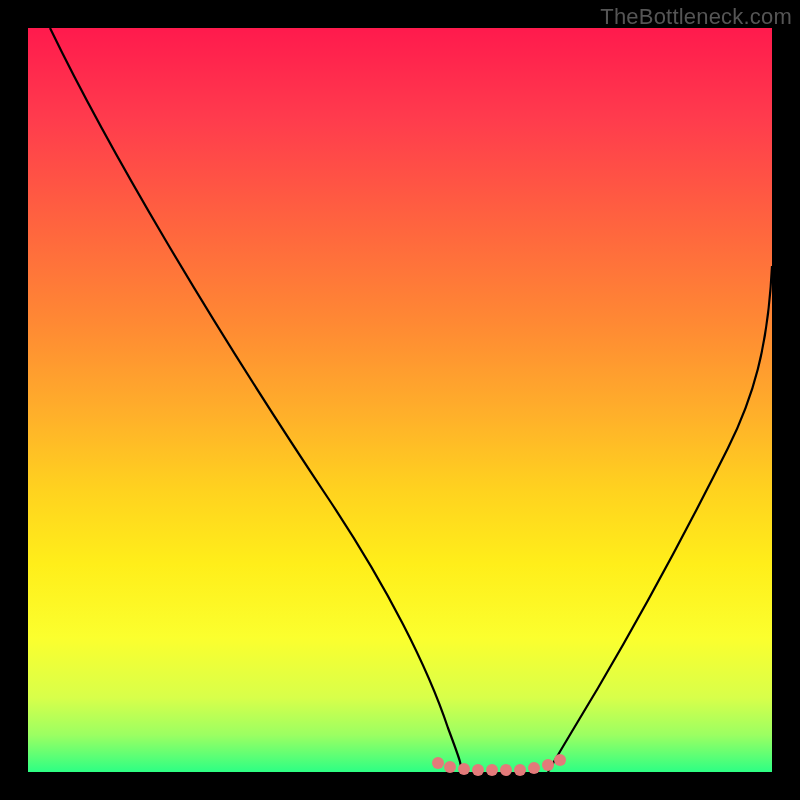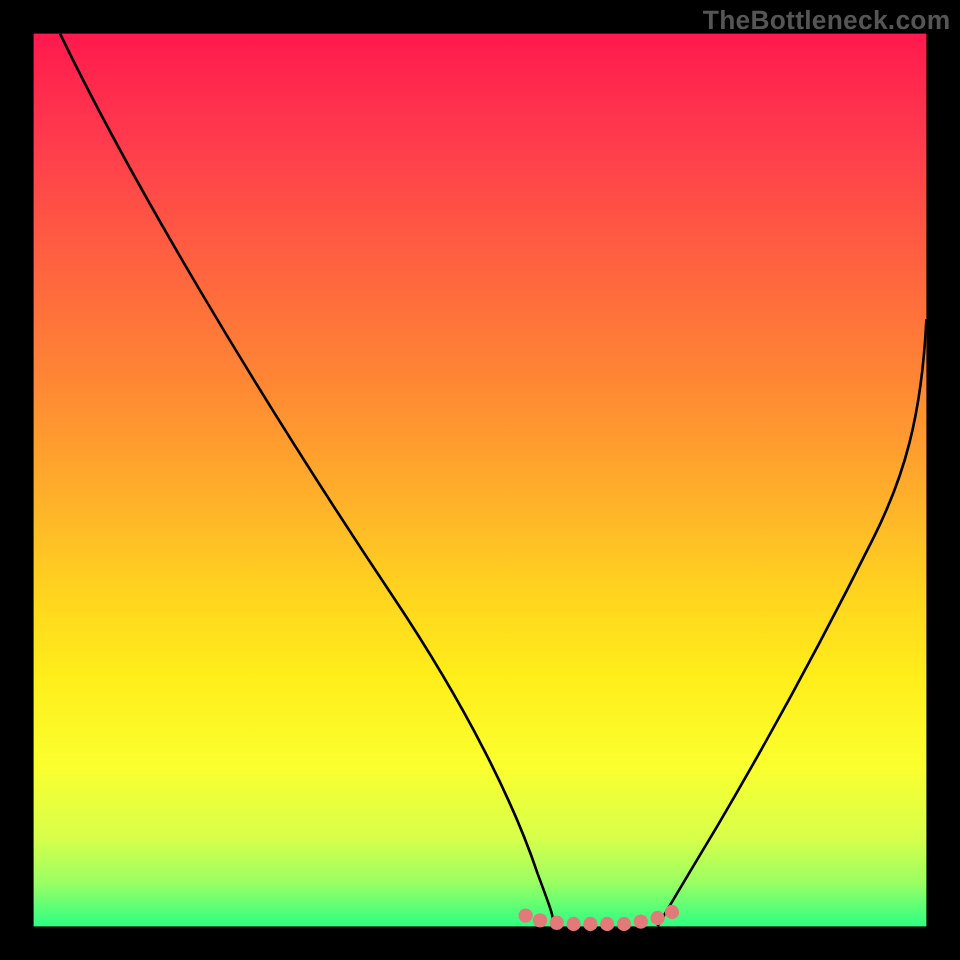--- a/index.html
+++ b/index.html
@@ -18,21 +18,21 @@
     width: 800px;
     height: 800px;
     background: #000;
   }
   .watermark {
     position: absolute;
     right: 8px;
     top: 4px;
     color: #555;
     font-size: 22px;
-    font-weight: 700;
+    font-weight: 400;
     letter-spacing: 0.2px;
     user-select: none;
   }
   .plot-area {
     position: absolute;
     left: 28px;
     top: 28px;
     width: 744px;
     height: 744px;
     background: linear-gradient(

